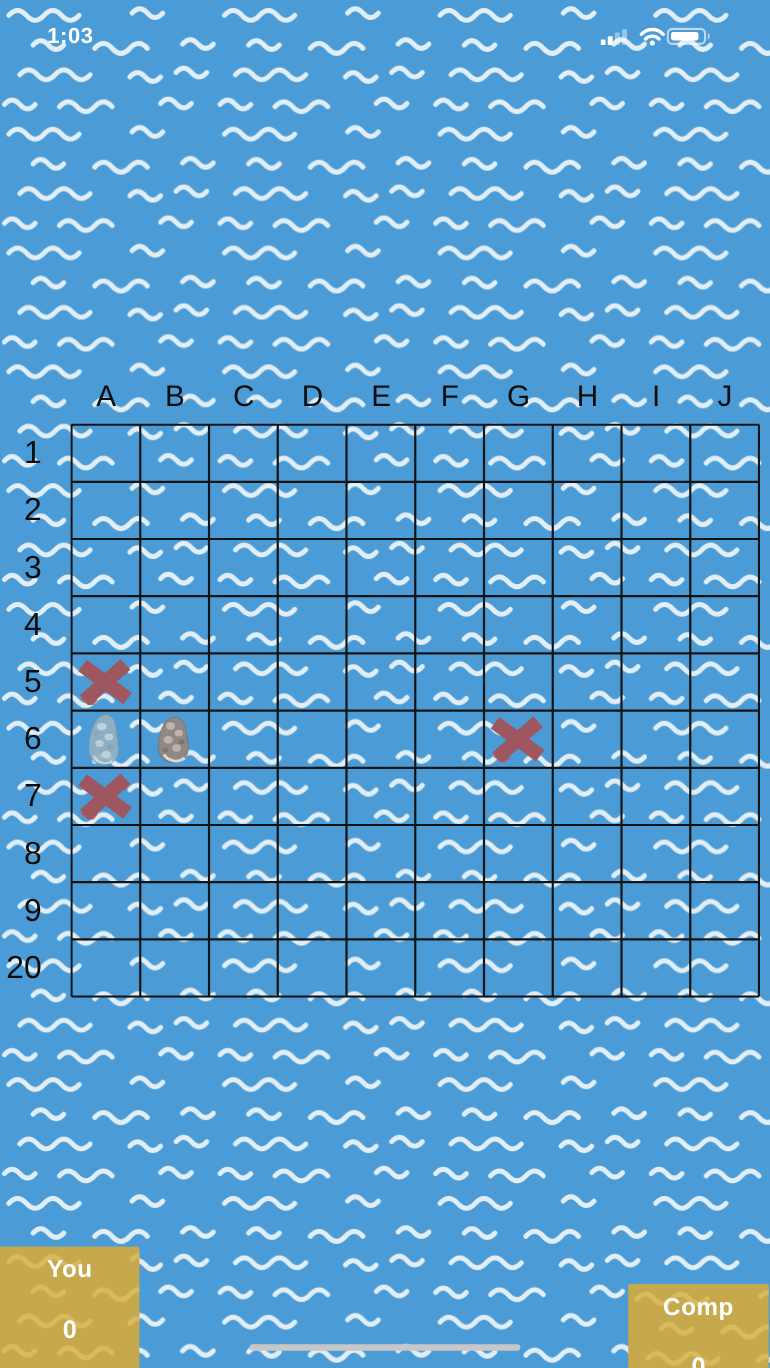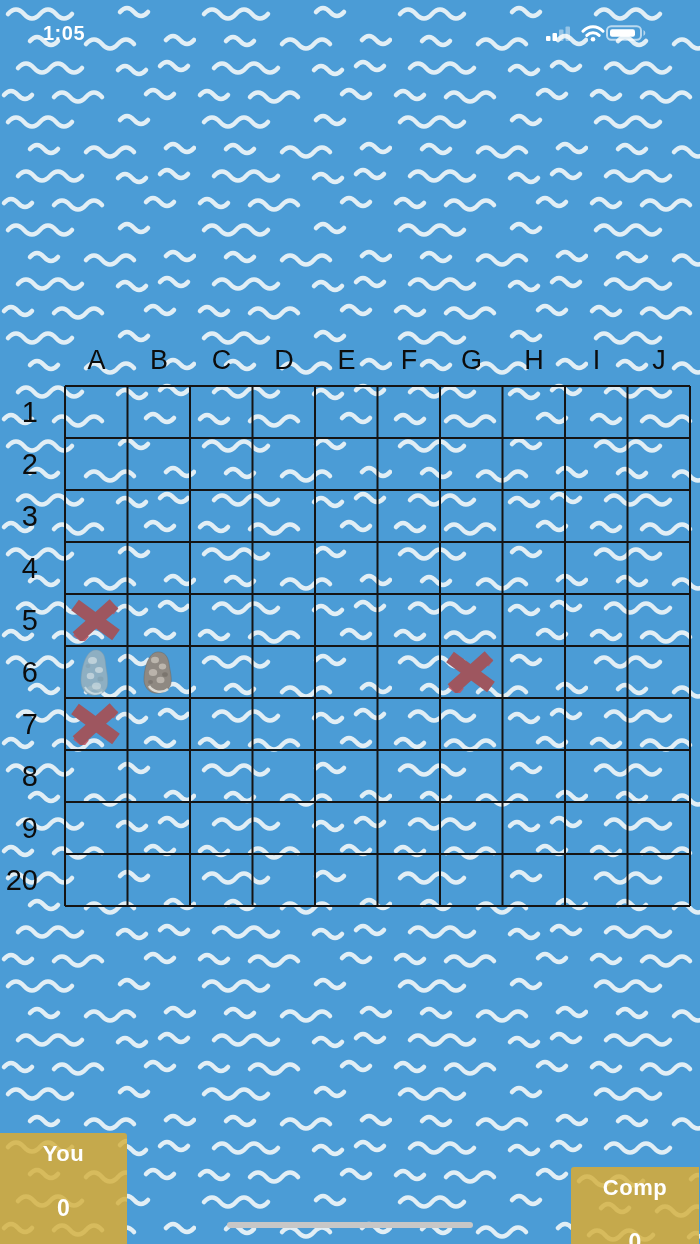--- a/index.html
+++ b/index.html
@@ -115,21 +115,21 @@
   </defs>
 </svg>
 
 <div id="stage">
 
   <svg id="bg-svg" width="700" height="1244">
     <rect width="700" height="1244" fill="#4B9CD6"></rect>
     <rect width="700" height="1244" fill="url(#pat-waves-blue)"></rect>
   </svg>
 
-  <div class="time">1:05</div>
+  <div class="time">1:03</div>
 
   <svg class="sb-icon" style="left:546px;top:26px" width="26" height="15">
     <rect x="0" y="10" width="4.5" height="5" rx="1" fill="#fff"></rect>
     <rect x="6.5" y="7" width="4.5" height="8" rx="1" fill="#fff"></rect>
     <rect x="13" y="3.5" width="4.5" height="11.5" rx="1" fill="#fff" opacity="0.42"></rect>
     <rect x="19.5" y="0.5" width="4.5" height="14.5" rx="1" fill="#fff" opacity="0.42"></rect>
   </svg>
 
   <svg class="sb-icon" style="left:581px;top:24px" width="24" height="18">
     <path d="M2,7.2 C5,4.2 8.3,2.8 12,2.8 C15.7,2.8 19,4.2 22,7.2" stroke="#fff" stroke-width="3" fill="none" stroke-linecap="round"></path>

